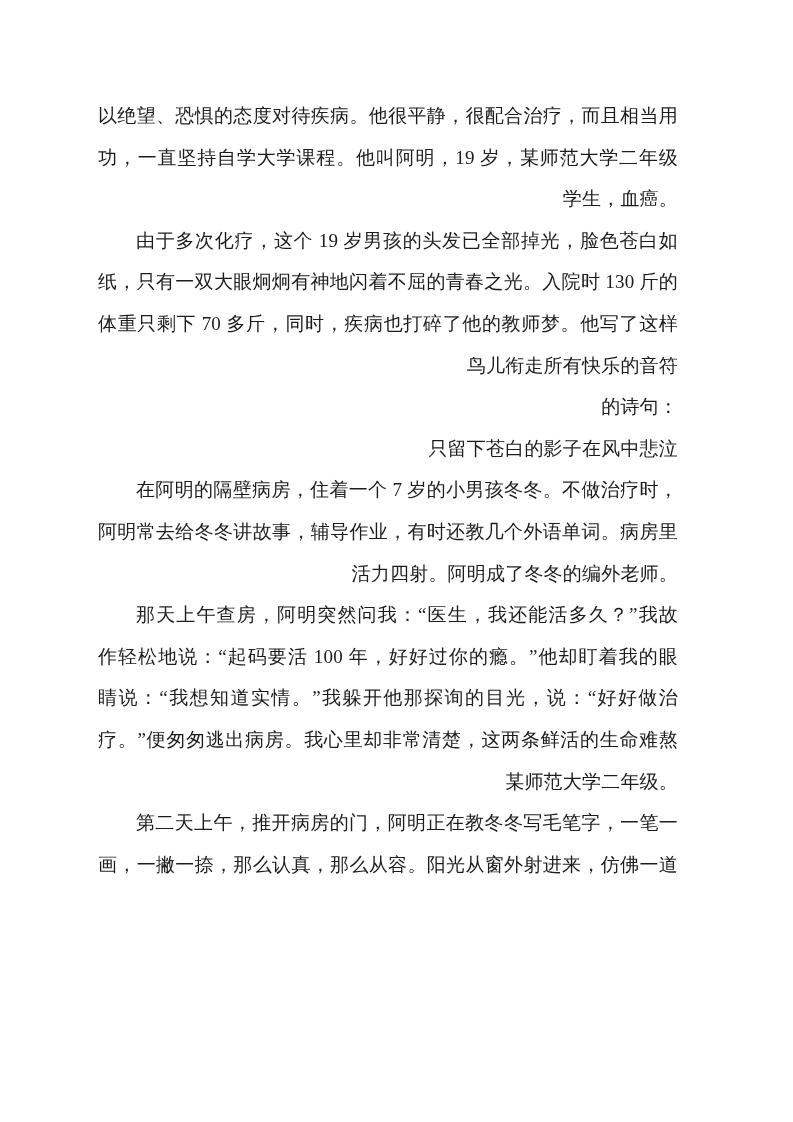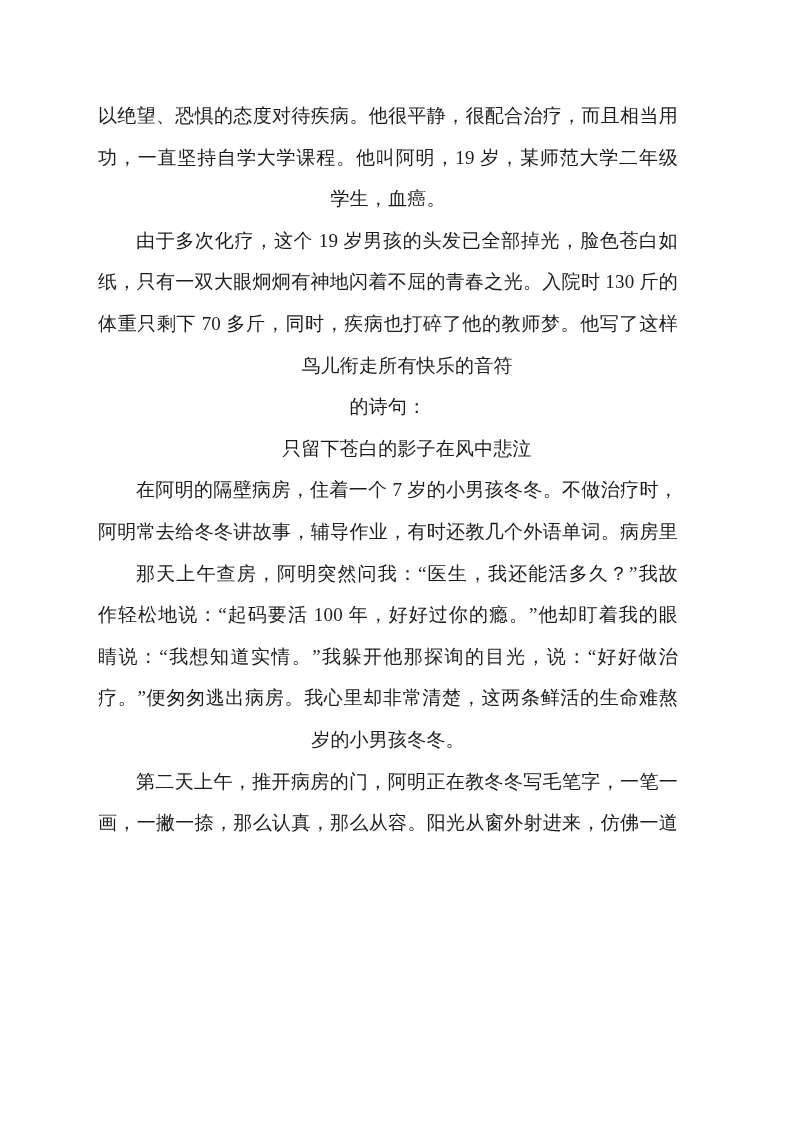--- a/index.html
+++ b/index.html
@@ -20,21 +20,21 @@
     left: 98px;
     top: 95px;
     width: 580px;
     color: #1c1c1c;
   }
   .line {
     font-size: 19px;
     line-height: 41.6px;
     height: 41.6px;
     letter-spacing: 0.2px;
-    text-align: center;
+    text-align: right;
     white-space: normal;
     overflow: visible;
   }
   
   .line.fill {
     text-align: justify;
     text-align-last: justify;
   }
   
   .line.ind {
@@ -55,24 +55,25 @@
     <div class="line ind fill">由于多次化疗，这个 19 岁男孩的头发已全部掉光，脸色苍白如</div>
     <div class="line fill">纸，只有一双大眼炯炯有神地闪着不屈的青春之光。入院时 130 斤的</div>
     <div class="line fill">体重只剩下 70 多斤，同时，疾病也打碎了他的教师梦。他写了这样</div>
     <div class="line ind">鸟儿衔走所有快乐的音符</div>
 
     <div class="line">的诗句：</div>
     <div class="line ind">只留下苍白的影子在风中悲泣</div>
 
     <div class="line ind fill">在阿明的隔壁病房，住着一个 7 岁的小男孩冬冬。不做治疗时，</div>
     <div class="line fill">阿明常去给冬冬讲故事，辅导作业，有时还教几个外语单词。病房里</div>
+    <div class="line">活力四射。阿明成了冬冬的编外老师。</div>
 
     <div class="line ind fill">那天上午查房，阿明突然问我：“医生，我还能活多久？”我故</div>
     <div class="line fill">作轻松地说：“起码要活 100 年，好好过你的瘾。”他却盯着我的眼</div>
     <div class="line fill">睛说：“我想知道实情。”我躲开他那探询的目光，说：“好好做治</div>
     <div class="line fill">疗。”便匆匆逃出病房。我心里却非常清楚，这两条鲜活的生命难熬</div>
-    <div class="line">岁的小男孩冬冬。</div>
+    <div class="line">某师范大学二年级。</div>
 
     <div class="line ind fill">第二天上午，推开病房的门，阿明正在教冬冬写毛笔字，一笔一</div>
     <div class="line fill">画，一撇一捺，那么认真，那么从容。阳光从窗外射进来，仿佛一道</div>
 
   </div>
 </div>
 
 </body></html>

